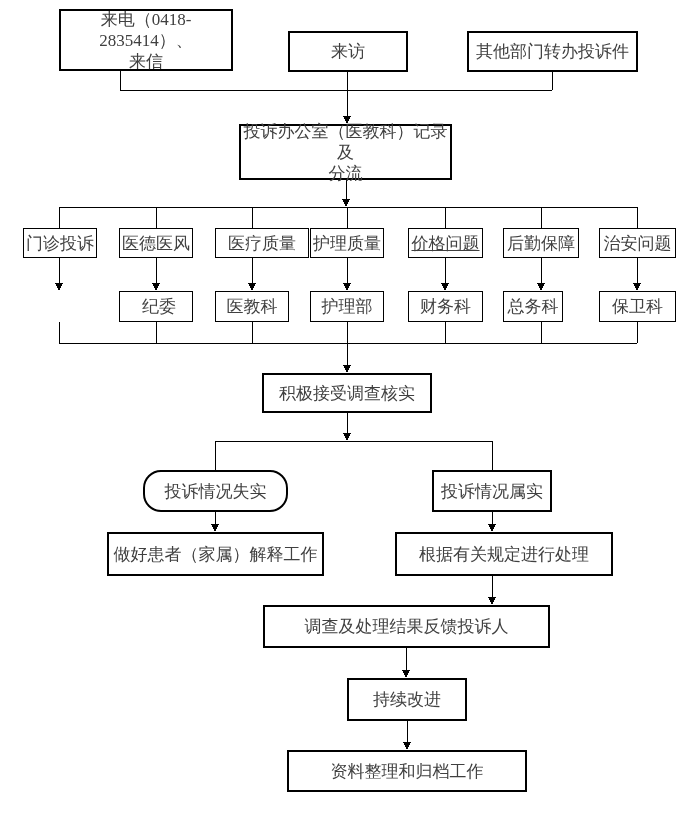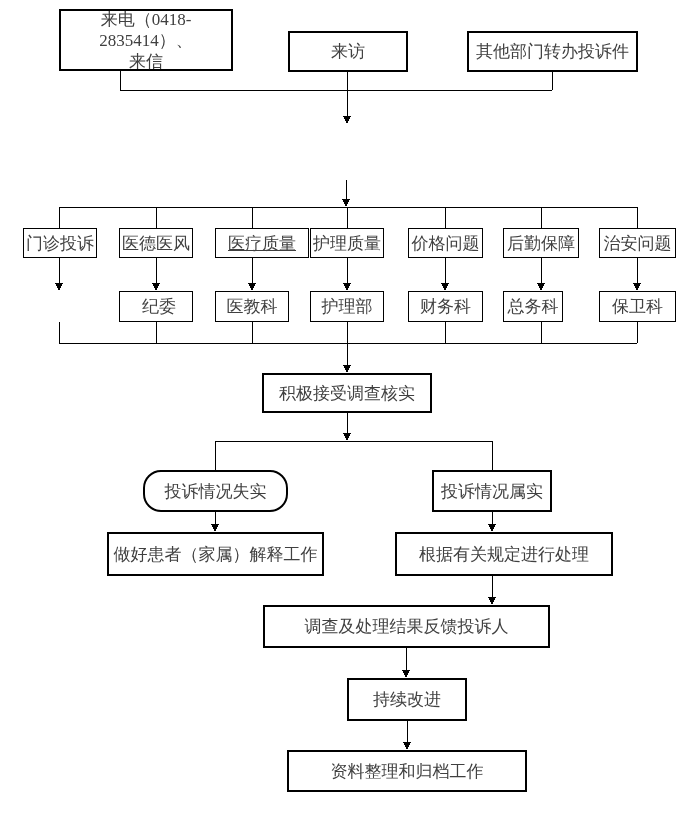--- a/index.html
+++ b/index.html
@@ -79,26 +79,28 @@
         M401.5 669.5 H410.5 L406 678 Z
         M402.5 741.5 H411.5 L407 750 Z"></path>
     </g>
   </svg>
 
   <div class="node pre" style="left:59px; top:9px; width:174px; height:62px;">来电（0418-2835414）、
 来信</div>
   <div class="node" style="left:288px; top:31px; width:120px; height:41px;">来访</div>
   <div class="node" style="left:467px; top:31px; width:171px; height:41px;">其他部门转办投诉件</div>
 
+  <div class="node pre" style="left:239px; top:124px; width:213px; height:56px;">投诉办公室（医教科）记录及
+分流</div>
 
   <div class="node thin" style="left:23px;  top:228px; width:74px; height:30px;">门诊投诉</div>
   <div class="node thin" style="left:119px; top:228px; width:74px; height:30px;">医德医风</div>
-  <div class="node thin" style="left:215px; top:228px; width:94px; height:30px;text-decoration:underline;">医疗质量</div>
+  <div class="node thin" style="left:215px; top:228px; width:94px; height:30px;">医疗质量</div>
   <div class="node thin" style="left:310px; top:228px; width:74px; height:30px;">护理质量</div>
-  <div class="node thin" style="left:408px; top:228px; width:75px; height:30px;">价格问题</div>
+  <div class="node thin" style="left:408px; top:228px; width:75px; height:30px;text-decoration:underline;">价格问题</div>
   <div class="node thin" style="left:503px; top:228px; width:76px; height:30px;">后勤保障</div>
   <div class="node thin" style="left:599px; top:228px; width:77px; height:30px;">治安问题</div>
 
   <div class="node thin" style="left:119px; top:291px; width:74px; height:31px;padding-left:6px;">纪委</div>
   <div class="node thin" style="left:215px; top:291px; width:74px; height:31px;">医教科</div>
   <div class="node thin" style="left:310px; top:291px; width:74px; height:31px;">护理部</div>
   <div class="node thin" style="left:408px; top:291px; width:75px; height:31px;">财务科</div>
   <div class="node thin" style="left:503px; top:291px; width:60px; height:31px;">总务科</div>
   <div class="node thin" style="left:599px; top:291px; width:77px; height:31px;">保卫科</div>
 

